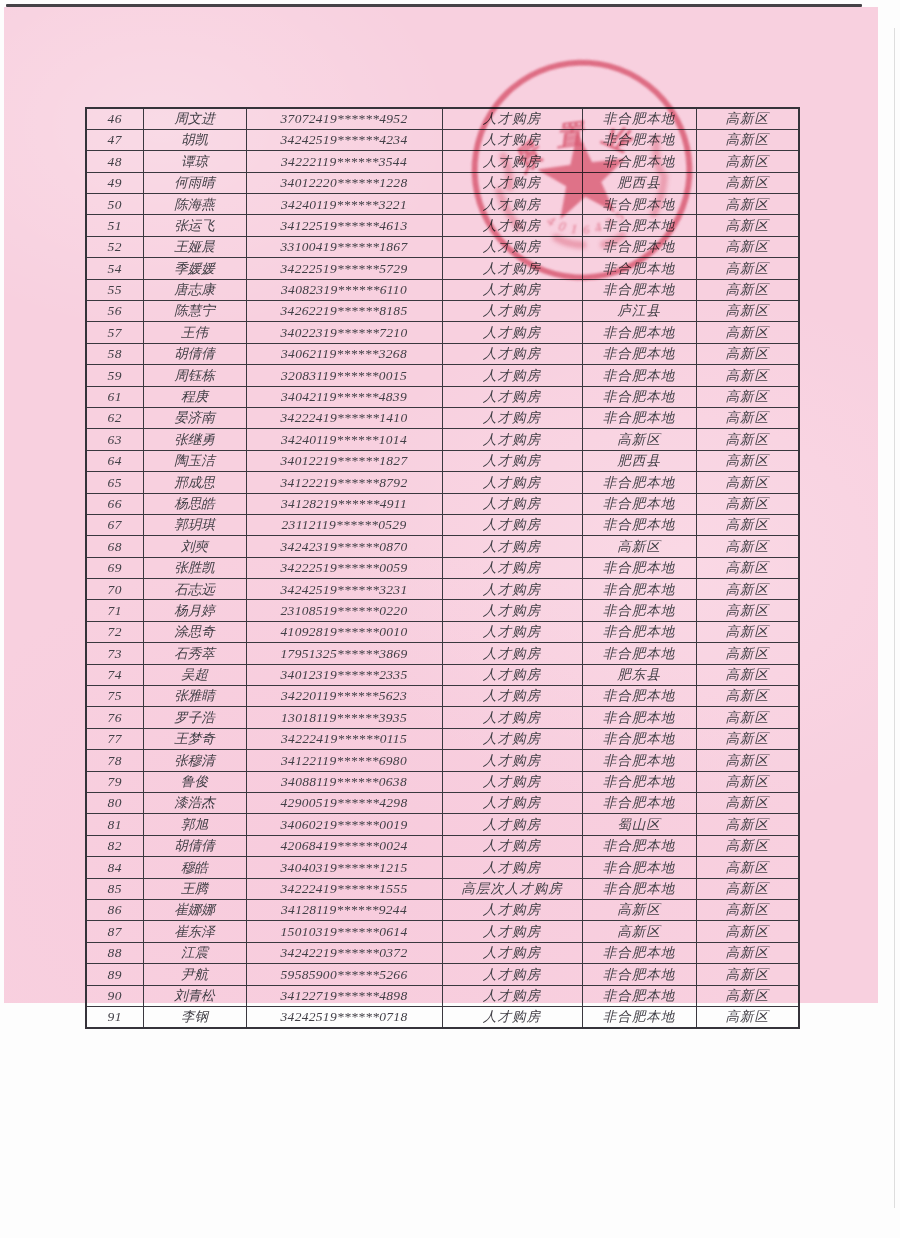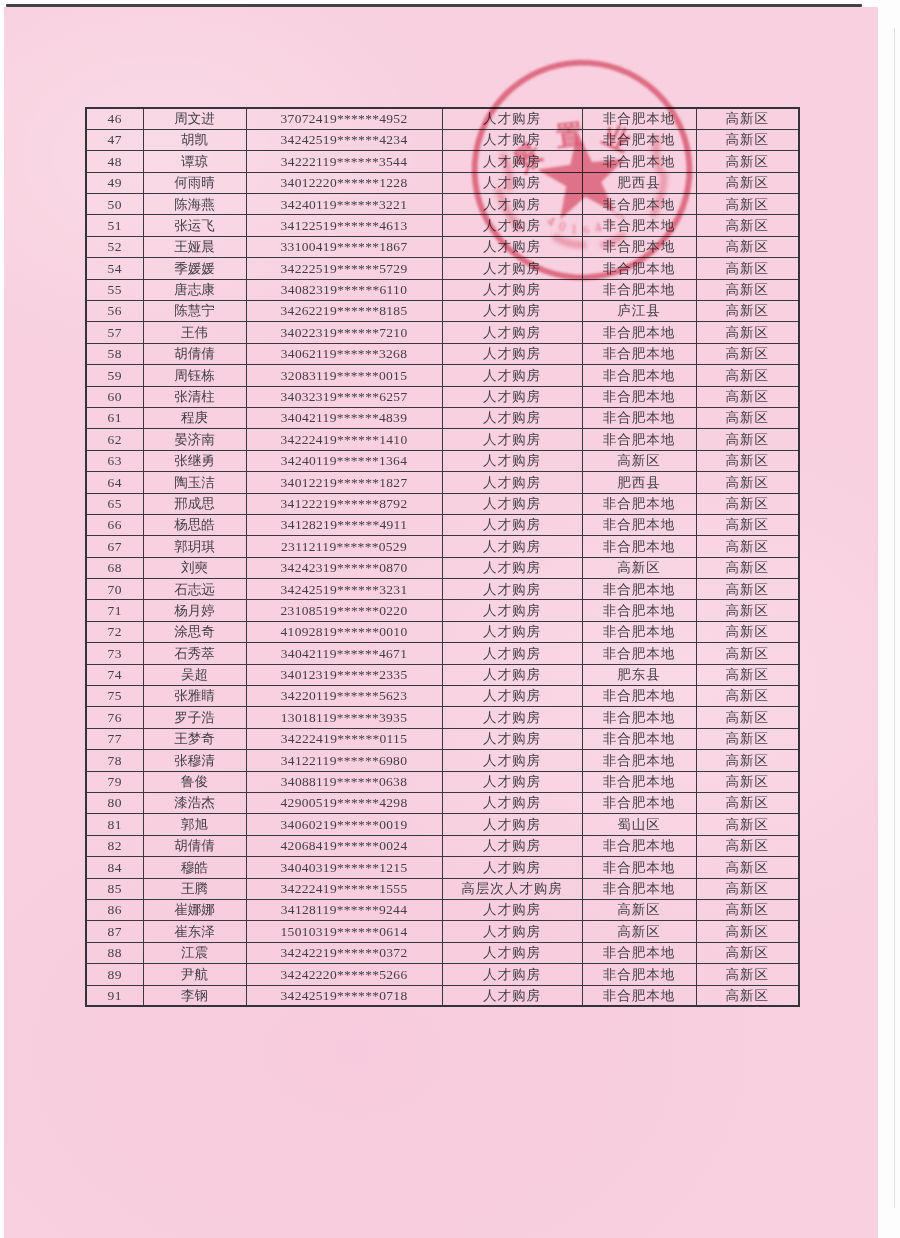--- a/index.html
+++ b/index.html
@@ -11,26 +11,27 @@
   .scan{position:absolute;inset:0;background:#fdfdfd;}
   .scan-line-right{
     position:absolute;left:894px;top:28px;width:1px;height:1180px;
     background:#cfcfcf;opacity:.7;
   }
   .paper-top-edge{
     position:absolute;left:6px;top:4px;width:856px;height:3px;
     background:#454247;border-radius:1px;
   }
   .paper{
-    position:absolute;left:4px;top:7px;width:874px;height:1231px;
+    position:absolute;left:4px;top:7px;width:874px;height:996px;
     background:
       radial-gradient(ellipse 420px 300px at 18% 12%, rgba(255,255,255,0.22), rgba(255,255,255,0) 70%),
       radial-gradient(ellipse 500px 380px at 78% 55%, rgba(255,235,243,0.30), rgba(255,255,255,0) 70%),
       radial-gradient(ellipse 600px 420px at 40% 85%, rgba(246,194,216,0.35), rgba(255,255,255,0) 75%),
       #f8d0df;
+    font-style: italic;
   }
   table.roster{
     position:absolute;left:81px;top:100px;width:713px;
     border-collapse:collapse;table-layout:fixed;
     border:2px solid #35333a;
   }
   table.roster td{
     border:1.6px solid #3a383f;
     height:21.4px;box-sizing:border-box;
     text-align:center;vertical-align:middle;
@@ -163,47 +164,39 @@
           </tr>
           <tr>
             <td class="col-no">59</td>
             <td class="col-name">周钰栋</td>
             <td class="col-id_number">32083119******0015</td>
             <td class="col-purchase_type">人才购房</td>
             <td class="col-origin">非合肥本地</td>
             <td class="col-district">高新区</td>
           </tr>
           <tr>
-            <td class="col-no">60</td>
-            <td class="col-name">张清柱</td>
-            <td class="col-id_number">34032319******6257</td>
-            <td class="col-purchase_type">人才购房</td>
-            <td class="col-origin">非合肥本地</td>
-            <td class="col-district">高新区</td>
-          </tr>
-          <tr>
             <td class="col-no">61</td>
             <td class="col-name">程庚</td>
             <td class="col-id_number">34042119******4839</td>
             <td class="col-purchase_type">人才购房</td>
             <td class="col-origin">非合肥本地</td>
             <td class="col-district">高新区</td>
           </tr>
           <tr>
             <td class="col-no">62</td>
             <td class="col-name">晏济南</td>
             <td class="col-id_number">34222419******1410</td>
             <td class="col-purchase_type">人才购房</td>
             <td class="col-origin">非合肥本地</td>
             <td class="col-district">高新区</td>
           </tr>
           <tr>
             <td class="col-no">63</td>
             <td class="col-name">张继勇</td>
-            <td class="col-id_number">34240119******1364</td>
+            <td class="col-id_number">34240119******1014</td>
             <td class="col-purchase_type">人才购房</td>
             <td class="col-origin">高新区</td>
             <td class="col-district">高新区</td>
           </tr>
           <tr>
             <td class="col-no">64</td>
             <td class="col-name">陶玉洁</td>
             <td class="col-id_number">34012219******1827</td>
             <td class="col-purchase_type">人才购房</td>
             <td class="col-origin">肥西县</td>
@@ -235,20 +228,28 @@
           </tr>
           <tr>
             <td class="col-no">68</td>
             <td class="col-name">刘奭</td>
             <td class="col-id_number">34242319******0870</td>
             <td class="col-purchase_type">人才购房</td>
             <td class="col-origin">高新区</td>
             <td class="col-district">高新区</td>
           </tr>
           <tr>
+            <td class="col-no">69</td>
+            <td class="col-name">张胜凯</td>
+            <td class="col-id_number">34222519******0059</td>
+            <td class="col-purchase_type">人才购房</td>
+            <td class="col-origin">非合肥本地</td>
+            <td class="col-district">高新区</td>
+          </tr>
+          <tr>
             <td class="col-no">70</td>
             <td class="col-name">石志远</td>
             <td class="col-id_number">34242519******3231</td>
             <td class="col-purchase_type">人才购房</td>
             <td class="col-origin">非合肥本地</td>
             <td class="col-district">高新区</td>
           </tr>
           <tr>
             <td class="col-no">71</td>
             <td class="col-name">杨月婷</td>
@@ -261,21 +262,21 @@
             <td class="col-no">72</td>
             <td class="col-name">涂思奇</td>
             <td class="col-id_number">41092819******0010</td>
             <td class="col-purchase_type">人才购房</td>
             <td class="col-origin">非合肥本地</td>
             <td class="col-district">高新区</td>
           </tr>
           <tr>
             <td class="col-no">73</td>
             <td class="col-name">石秀萃</td>
-            <td class="col-id_number">34042119******4671</td>
+            <td class="col-id_number">17951325******3869</td>
             <td class="col-purchase_type">人才购房</td>
             <td class="col-origin">非合肥本地</td>
             <td class="col-district">高新区</td>
           </tr>
           <tr>
             <td class="col-no">74</td>
             <td class="col-name">吴超</td>
             <td class="col-id_number">34012319******2335</td>
             <td class="col-purchase_type">人才购房</td>
             <td class="col-origin">肥东县</td>
@@ -381,21 +382,29 @@
             <td class="col-no">88</td>
             <td class="col-name">江震</td>
             <td class="col-id_number">34242219******0372</td>
             <td class="col-purchase_type">人才购房</td>
             <td class="col-origin">非合肥本地</td>
             <td class="col-district">高新区</td>
           </tr>
           <tr>
             <td class="col-no">89</td>
             <td class="col-name">尹航</td>
-            <td class="col-id_number">34242220******5266</td>
+            <td class="col-id_number">59585900******5266</td>
+            <td class="col-purchase_type">人才购房</td>
+            <td class="col-origin">非合肥本地</td>
+            <td class="col-district">高新区</td>
+          </tr>
+          <tr>
+            <td class="col-no">90</td>
+            <td class="col-name">刘青松</td>
+            <td class="col-id_number">34122719******4898</td>
             <td class="col-purchase_type">人才购房</td>
             <td class="col-origin">非合肥本地</td>
             <td class="col-district">高新区</td>
           </tr>
           <tr>
             <td class="col-no">91</td>
             <td class="col-name">李钢</td>
             <td class="col-id_number">34242519******0718</td>
             <td class="col-purchase_type">人才购房</td>
             <td class="col-origin">非合肥本地</td>

